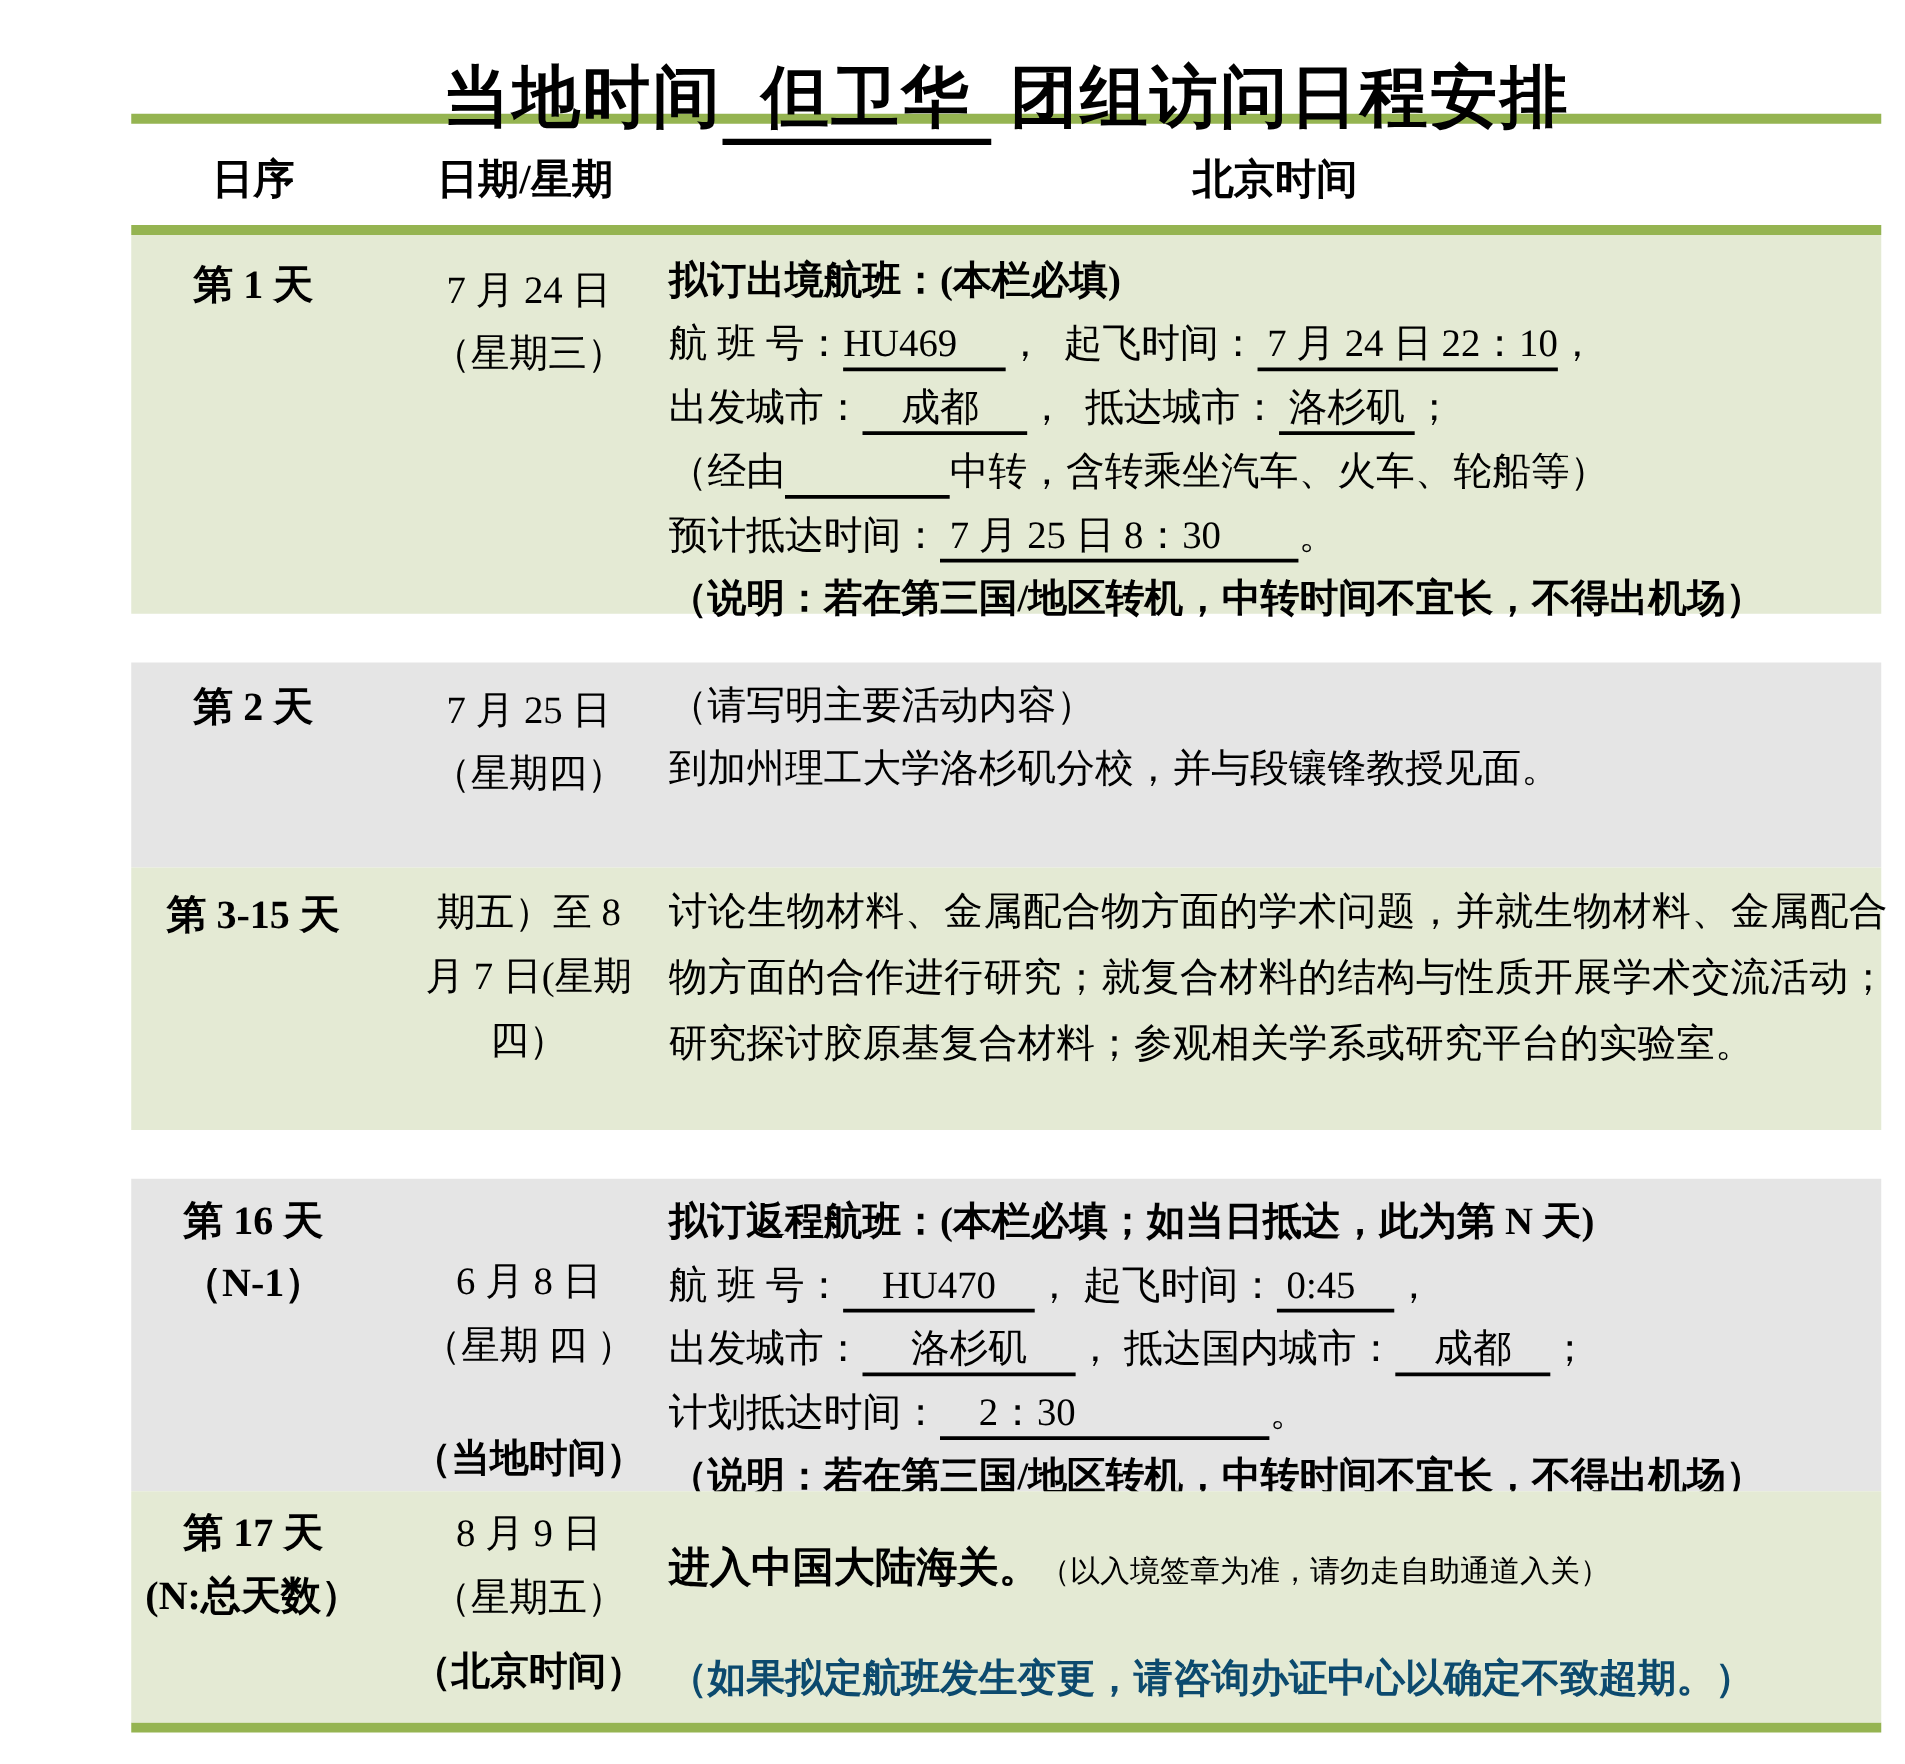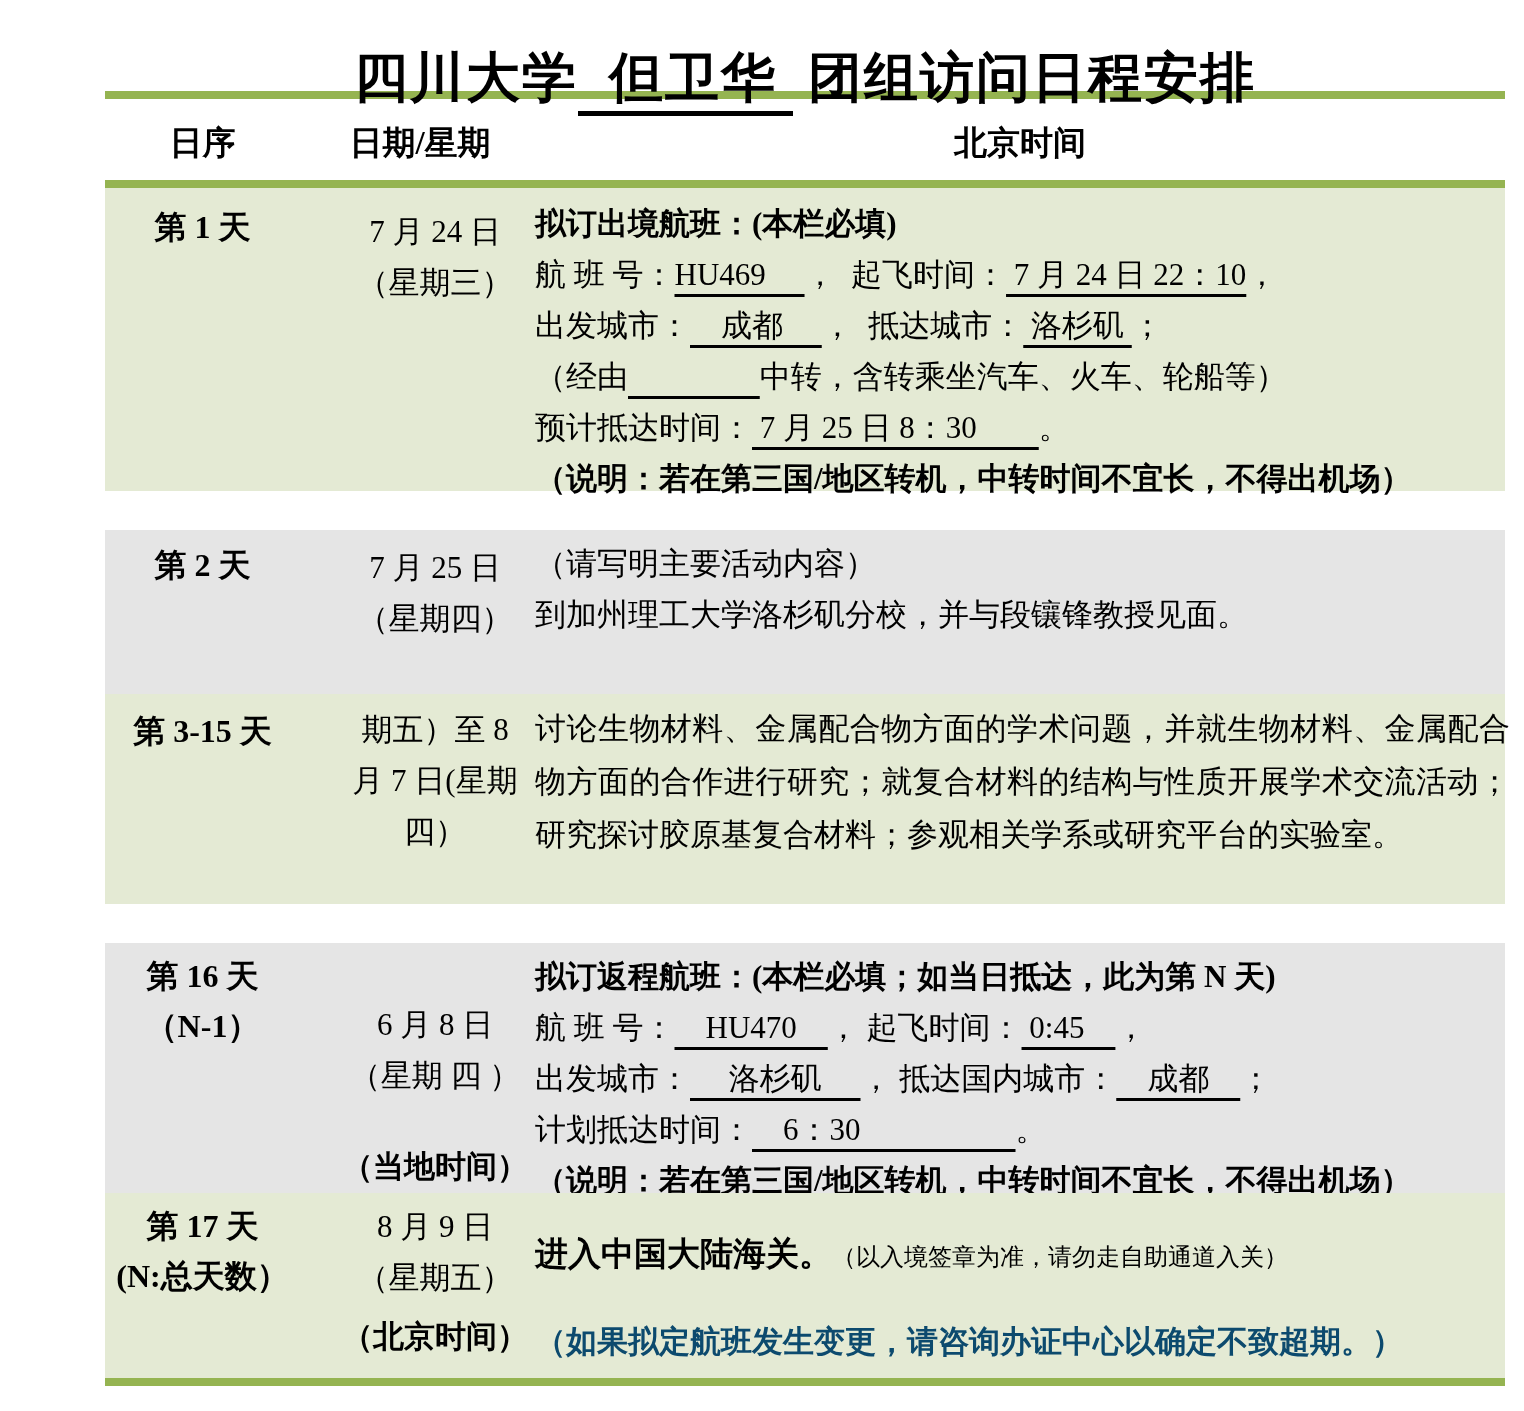--- a/index.html
+++ b/index.html
@@ -36,21 +36,21 @@
   .th { position:absolute; top:22px; font-size:33px; font-weight:bold; }
   .th-day { left:0; width:195px; text-align:center; }
   .th-date { left:195px; width:240px; text-align:center; }
   .th-activity { left:430px; width:970px; text-align:center; }
 
   
   .row { position:relative; }
   .row-green { background:#E4EAD4; }
   .row-white { background:#e5e5e5;margin-top:39px; }
   .c1 { position:absolute; left:0; width:195px; text-align:center; }
-  .c2 { position:absolute; left:210px; width:240px; text-align:center; }
+  .c2 { position:absolute; left:198px; width:240px; text-align:center; }
   .c3 { position:absolute; left:430px; width:975px; }
   .line { line-height:51px; font-size:31px; white-space:pre; }
   .b { font-weight:bold; }
   .u {
     text-decoration:underline;
     text-decoration-thickness:3px;
     text-underline-offset:9px;
   }
   .daytext { font-size:32px; font-weight:bold; line-height:50px; white-space:pre; }
   .datetext { font-size:31px; line-height:51px; white-space:pre; }
@@ -63,21 +63,21 @@
     font-weight:bold;
     white-space:pre;
   }
 </style>
 </head>
 <body>
 
 <div class="page">
   <div class="content">
 
-    <div class="title"><span>四川大学</span><span class="uline">  但卫华 </span><span> 团组访问日程安排</span></div>
+    <div class="title"><span>当地时间</span><span class="uline">  但卫华 </span><span> 团组访问日程安排</span></div>
 
     <div class="rule"></div>
 
     <div class="thead">
       <div class="th th-day">日序</div>
       <div class="th th-date">日期/星期</div>
       <div class="th th-activity">北京时间</div>
     </div>
 
     <div class="rule"></div>
@@ -135,21 +135,21 @@
       </div>
       <div class="c2" style="top:56px;">
         <div class="datetext">6 月 8 日</div>
         <div class="datetext">（星期 四 ）</div>
         <div class="datetext b" style="margin-top:40px;">（当地时间）</div>
       </div>
       <div class="c3" style="top:8px;">
         <div class="line b">拟订返程航班：(本栏必填；如当日抵达，此为第 N 天)</div>
         <div class="line"><span>航 班 号：</span><span class="u">　HU470　</span><span>， 起飞时间：</span><span class="u"> 0:45　</span><span>，</span></div>
         <div class="line"><span>出发城市：</span><span class="u">　 洛杉矶 　</span><span>， 抵达国内城市：</span><span class="u">　成都　</span><span>；</span></div>
-        <div class="line"><span>计划抵达时间：</span><span class="u">　6：30　　　　　</span><span>。</span></div>
+        <div class="line"><span>计划抵达时间：</span><span class="u">　2：30　　　　　</span><span>。</span></div>
         <div class="line b">（说明：若在第三国/地区转机，中转时间不宜长，不得出机场）</div>
       </div>
     </div>
 
     <div class="row row-green" style="height:185px;">
       <div class="c1" style="top:8px;">
         <div class="daytext">第 17 天</div>
         <div class="daytext">(N:总天数）</div>
       </div>
       <div class="c2" style="top:8px;">

